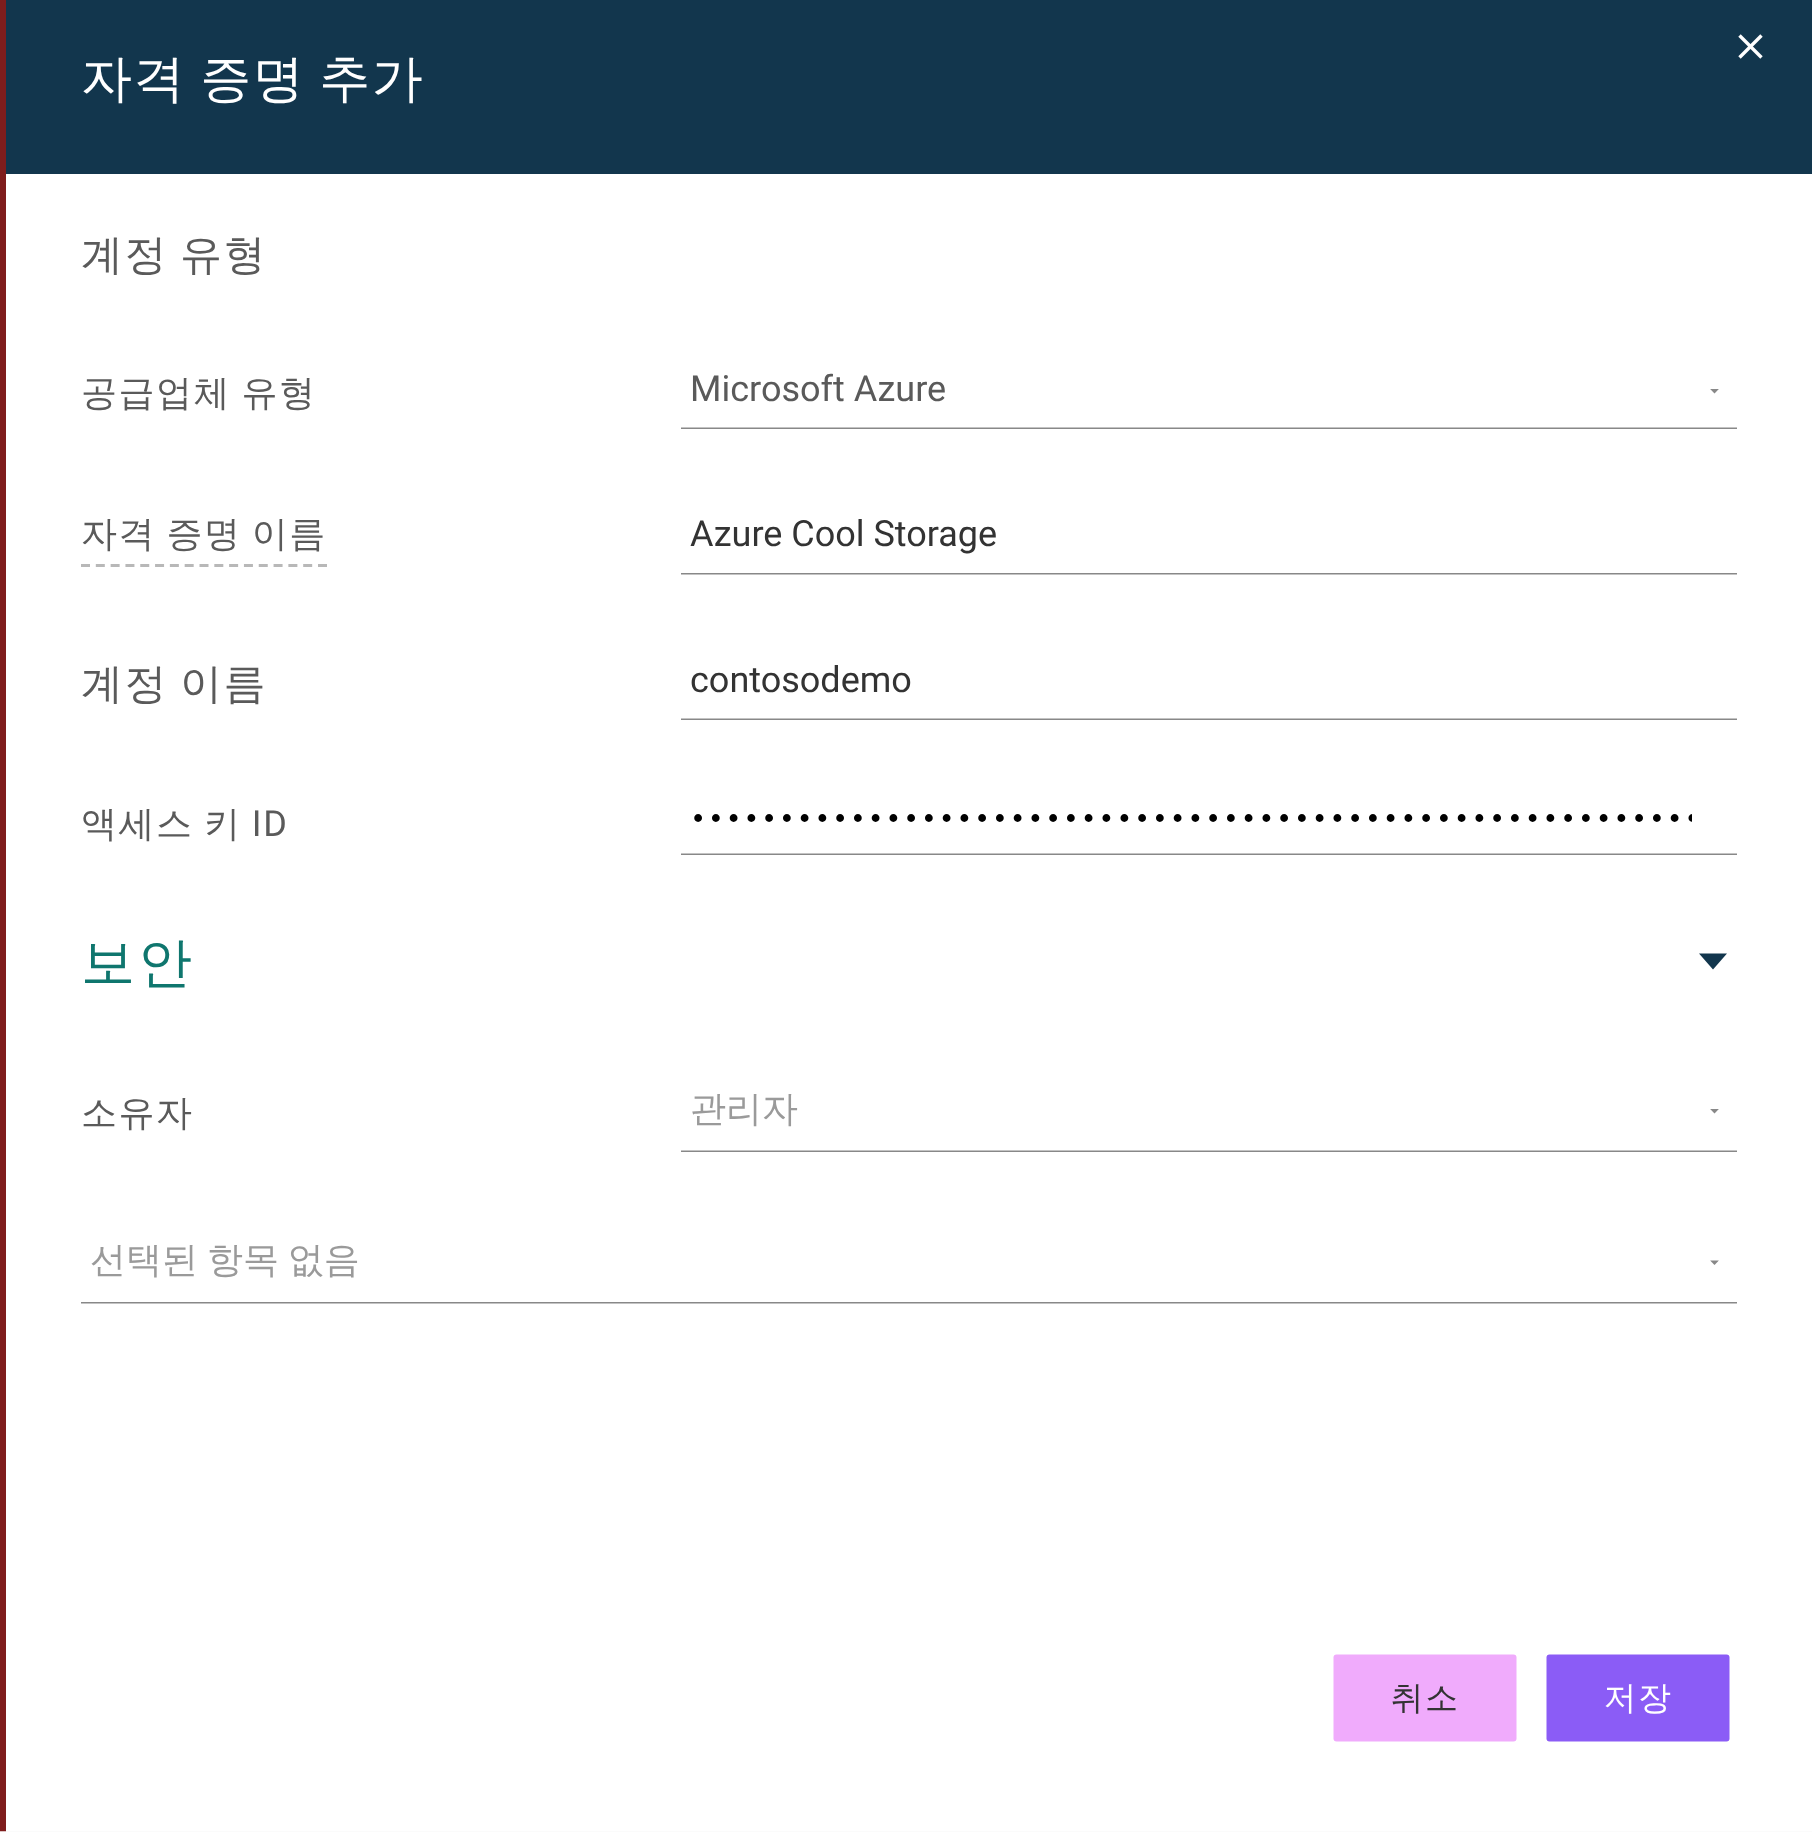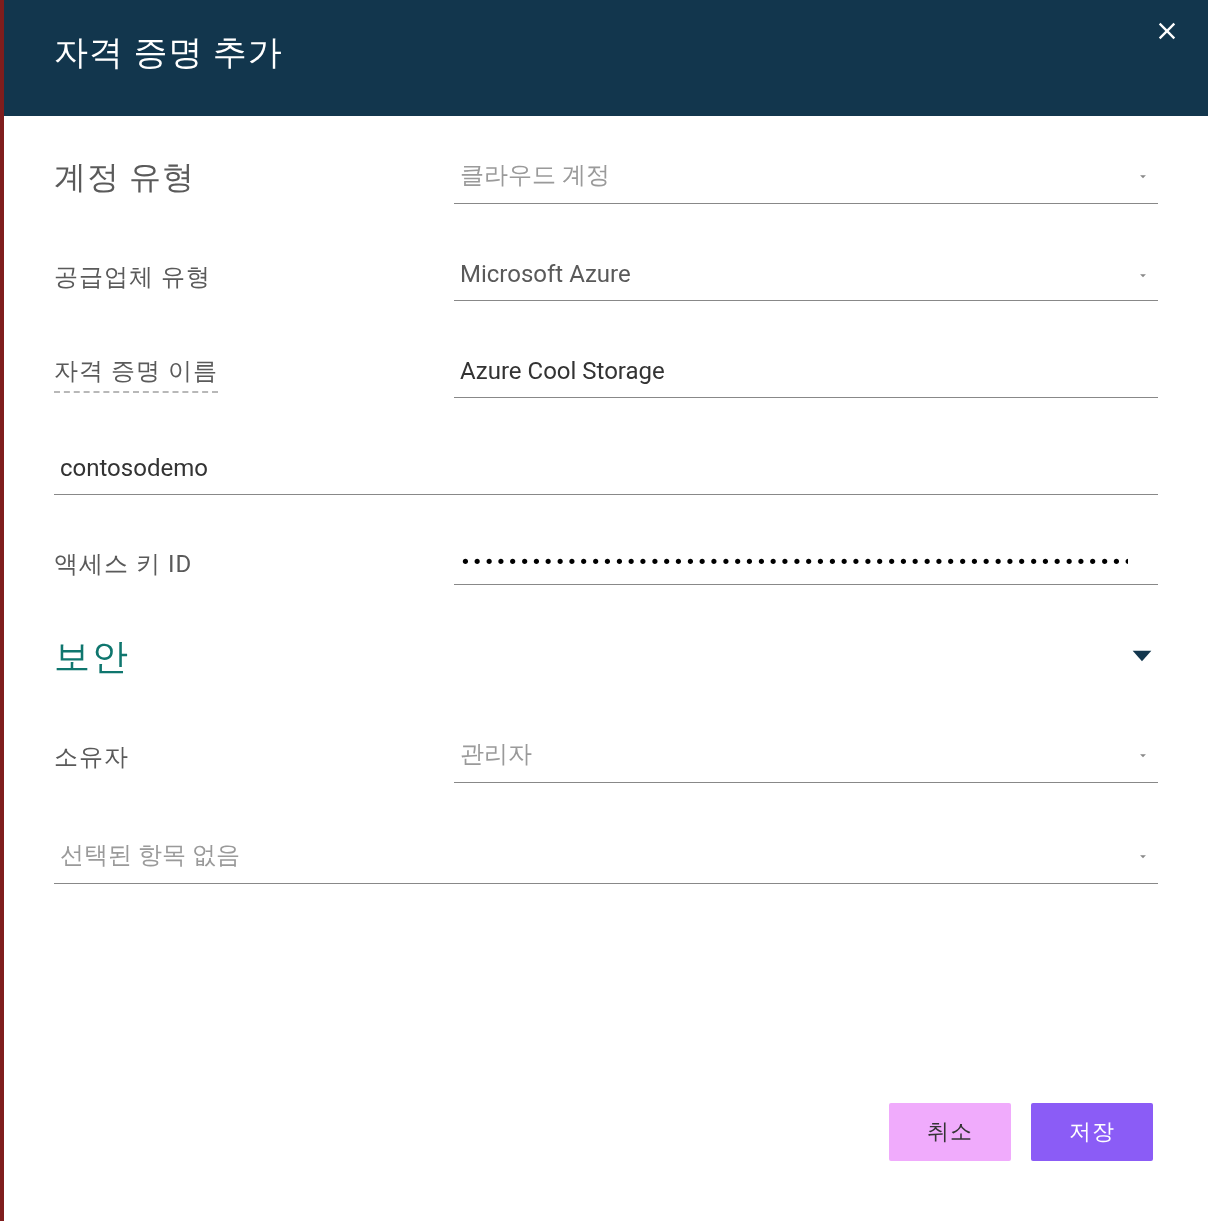--- a/index.html
+++ b/index.html
@@ -59,21 +59,21 @@
       overflow-y: auto;
     }
     .form-row {
       display: flex;
       align-items: center;
       margin-bottom: 48px;
     }
     .label-col {
       width: 400px;
       flex-shrink: 0;
-      font-size: 32px;
+      font-size: 28px;
       color: #5a5a5a;
       letter-spacing: 1px;
     }
     .label-col.dashed {
       display: inline-block;
       border-bottom: 2px dashed #b8b8b8;
       padding-bottom: 4px;
       width: auto;
       margin-right: 0;
     }
@@ -186,28 +186,20 @@
             <line x1="20" y1="4" x2="4" y2="20"></line>
           </svg>
       </span>
     </button>
   </div>
 
   <div class="form-body">
 
     <div class="form-row">
       <div class="label-col">계정 유형</div>
-      <div class="field-col">
-        <div class="select-field select-placeholder">클라우드 계정</div>
-        <span class="dropdown-arrow">
-          <svg viewBox="0 0 24 24">
-              <path d="M7 10l5 5 5-5z"></path>
-            </svg>
-        </span>
-      </div>
     </div>
 
     <div class="form-row">
       <div class="label-col label-small">공급업체 유형</div>
       <div class="field-col">
         <div class="select-field">Microsoft Azure</div>
         <span class="dropdown-arrow">
           <svg viewBox="0 0 24 24">
               <path d="M7 10l5 5 5-5z"></path>
             </svg>
@@ -218,20 +210,21 @@
     <div class="form-row">
       <div class="label-wrapper-dashed">
         <span class="label-col label-small dashed">자격 증명 이름</span>
       </div>
       <div class="field-col">
         <input type="text" class="text-field dark-text" value="Azure Cool Storage" style="">
       </div>
     </div>
 
     <div class="form-row">
+      <div class="label-col">계정 이름</div>
       <div class="field-col">
         <input type="text" class="text-field dark-text" value="contosodemo" style="">
       </div>
     </div>
 
     <div class="form-row">
       <div class="label-col label-small">액세스 키 ID</div>
       <div class="field-col">
         <input type="text" class="text-field password-field" value="••••••••••••••••••••••••••••••••••••••••••••••••••••••••••••••••••••••••" style="">
       </div>

